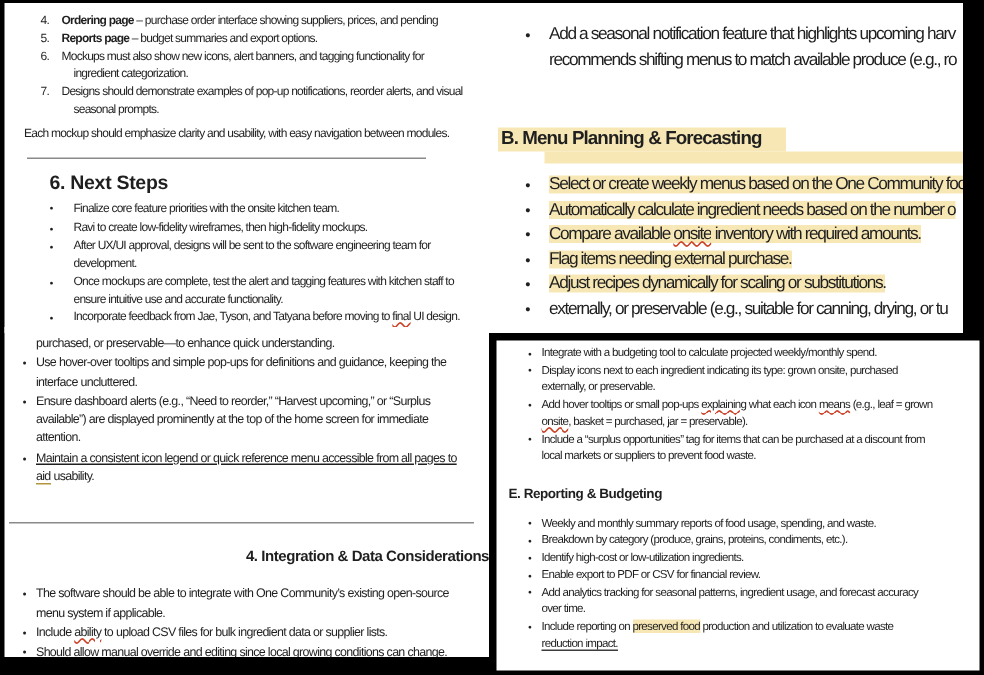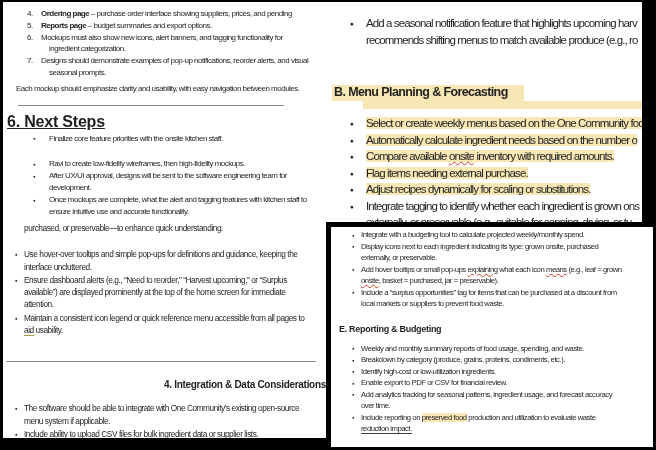--- a/index.html
+++ b/index.html
@@ -21,21 +21,21 @@
   .hlx{background:var(--hl,#f7e7b5);padding:0 16px 2px 2px;}
   .sq{text-decoration-line:underline;text-decoration-style:wavy;
       text-decoration-color:var(--sq,#cc4125);text-decoration-thickness:1px;text-underline-offset:1px;}
   .u-tan{border-bottom:1px solid var(--u-tan,#b3953f);}
   .u-dark{border-bottom:1px solid var(--u-dark,#3d3d3d);}
   .hr{height:0;border-top:1px solid var(--rule,#8a8a8a);}
 
   
   .q0{font-size:8px;line-height:11.8px;letter-spacing:-0.5px;}
   .q0 .body{margin-left:13px;}
-  .q0 .h{margin-left:4px;font-size:16px;line-height:14px;letter-spacing:-0.2px;text-decoration:underline;}
+  .q0 .h{margin-left:30px;font-size:13px;line-height:14px;letter-spacing:-0.2px;}
   .q0 .num{margin-left:38px;}
   .q0 .num.cont{margin-left:46px;}
   .q0 .num .mk{left:-14px;}
   .q0 .bul{margin-left:46px;}
   .q0 .bul .mk{left:-16px;}
   .q0 .hr{margin-left:15px;margin-right:42px;}
 
   
   .q1{font-size:11.5px;line-height:16.5px;letter-spacing:-0.9px;}
   .q1 .h{margin-left:12px;font-size:12.5px;line-height:17px;letter-spacing:-0.6px;}
@@ -63,49 +63,49 @@
   <div class="panel p0 q0">
       <div class="line num" style="margin-top: 6px;"><span class="mk">4.</span><span class="b">Ordering page</span><span> – purchase order interface showing suppliers, prices, and pending</span></div>
       <div class="line num"><span class="mk">5.</span><span class="b">Reports page</span><span> – budget summaries and export options.</span></div>
       <div class="line num"><span class="mk">6.</span><span>Mockups must also show new icons, alert banners, and tagging functionality for</span></div>
       <div class="line num cont"><span>ingredient categorization.</span></div>
       <div class="line num"><span class="mk">7.</span><span>Designs should demonstrate examples of pop-up notifications, reorder alerts, and visual</span></div>
       <div class="line num cont"><span>seasonal prompts.</span></div>
       <div class="line body" style="margin-top: 4px;"><span>Each mockup should emphasize clarity and usability, with easy navigation between modules.</span></div>
       <div class="line hr" style="margin-top: 10px;"></div>
       <div class="line h" style="margin-top: 9px;"><span>6. Next Steps</span></div>
-      <div class="line bul" style="margin-top: 4px;"><span class="mk dot">●</span><span>Finalize core feature priorities with the onsite kitchen staff.</span></div>
-      <div class="line bul" style="margin-top: 14px;"><span class="mk dot">●</span><span>Ravi to create low-fidelity wireframes, then high-fidelity mockups.</span></div>
+      <div class="line bul" style="margin-top: 4px;"><span class="mk dot">●</span><span>Finalize core feature priorities with the onsite kitchen team.</span></div>
+      <div class="line bul" style="margin-top: 2px;"><span class="mk dot">●</span><span>Ravi to create low-fidelity wireframes, then high-fidelity mockups.</span></div>
       <div class="line bul"><span class="mk dot">●</span><span>After UX/UI approval, designs will be sent to the software engineering team for</span></div>
       <div class="line bul cont"><span>development.</span></div>
-      <div class="line bul"><span class="mk dot">●</span><span>Once mockups are complete, what the alert and tagging features with kitchen staff to</span></div>
+      <div class="line bul"><span class="mk dot">●</span><span>Once mockups are complete, test the alert and tagging features with kitchen staff to</span></div>
       <div class="line bul cont"><span>ensure intuitive use and accurate functionality.</span></div>
       <div class="line bul"><span class="mk dot">●</span><span>Incorporate feedback from Jae, Tyson, and Tatyana before moving to </span><span class="sq">final</span><span> UI design.</span></div>
     </div>
   <div class="panel p1 q1">
       <div class="line bul clip" style="margin-top: 13px;"><span class="mk dot">●</span><span>Add a seasonal notification feature that highlights upcoming harv</span></div>
       <div class="line bul cont clip"><span>recommends shifting menus to match available produce (e.g., ro</span></div>
       <div class="line h" style="margin-top: 36px;"><span class="hlx">B. Menu Planning &amp; Forecasting</span></div>
       <div class="line strip"></div>
       <div class="line bul clip" style="margin-top: 6px; text-align: center;"><span class="mk dot">●</span><span class="hl">Select or create weekly menus based on the One Community foo</span></div>
       <div class="line bul clip"><span class="mk dot">●</span><span class="hl">Automatically calculate ingredient needs based on the number o</span></div>
       <div class="line bul"><span class="mk dot">●</span><span class="hl">Compare available </span><span class="hl sq">onsite</span><span class="hl"> inventory with required amounts.</span></div>
       <div class="line bul"><span class="mk dot">●</span><span class="hl">Flag items needing external purchase.</span></div>
       <div class="line bul"><span class="mk dot">●</span><span class="hl">Adjust recipes dynamically for scaling or substitutions.</span></div>
-      <div class="line bul clip"><span class="mk dot">●</span><span>Integrate tagging to identify whether each ingredient is grown ons</span></div>
+      <div class="line bul clip"><span class="mk dot">●</span></div>
       <div class="line bul cont clip"><span>externally, or preservable (e.g., suitable for canning, drying, or tu</span></div>
     </div>
   <div class="panel p2 q2">
       <div class="line bul cont" style="margin-top: 4px;"><span>purchased, or preservable—to enhance quick understanding.</span></div>
-      <div class="line bul" style="margin-top: 14px;"><span class="mk dot">●</span><span>Use hover-over tooltips and simple pop-ups for definitions and guidance, keeping the</span></div>
+      <div class="line bul" style="margin-top: 1px;"><span class="mk dot">●</span><span>Use hover-over tooltips and simple pop-ups for definitions and guidance, keeping the</span></div>
       <div class="line bul cont"><span>interface uncluttered.</span></div>
       <div class="line bul" style="margin-top: 1px;"><span class="mk dot">●</span><span>Ensure dashboard alerts (e.g., “Need to reorder,” “Harvest upcoming,” or “Surplus</span></div>
       <div class="line bul cont"><span>available”) are displayed prominently at the top of the home screen for immediate</span></div>
       <div class="line bul cont"><span>attention.</span></div>
-      <div class="line bul" style="margin-top: 1px;"><span class="mk dot">●</span><span>Maintain a consistent icon legend or quick reference menu accessible from all pages to</span></div>
+      <div class="line bul" style="margin-top: 1px; text-decoration: underline;"><span class="mk dot">●</span><span>Maintain a consistent icon legend or quick reference menu accessible from all pages to</span></div>
       <div class="line bul cont"><span class="u-tan">aid</span><span> usability.</span></div>
       <div class="line hr" style="margin-top: 25px;"></div>
       <div class="line h" style="margin-top: 16px;"><span>4. Integration &amp; Data Considerations</span></div>
       <div class="line bul" style="margin-top: 10px;"><span class="mk dot">●</span><span>The software should be able to integrate with One Community’s existing open-source</span></div>
       <div class="line bul cont"><span>menu system if applicable.</span></div>
       <div class="line bul" style="margin-top: 1px;"><span class="mk dot">●</span><span>Include </span><span class="sq">ability</span><span> to upload CSV files for bulk ingredient data or supplier lists.</span></div>
       <div class="line bul" style="margin-top: 1px;"><span class="mk dot">●</span><span>Should allow manual override and editing since local growing conditions can change.</span></div>
     </div>
   <div class="panel p3 q3">
       <div class="line bul" style="margin-top: 2px;"><span class="mk dot">●</span><span>Integrate with a budgeting tool to calculate projected weekly/monthly spend.</span></div>

